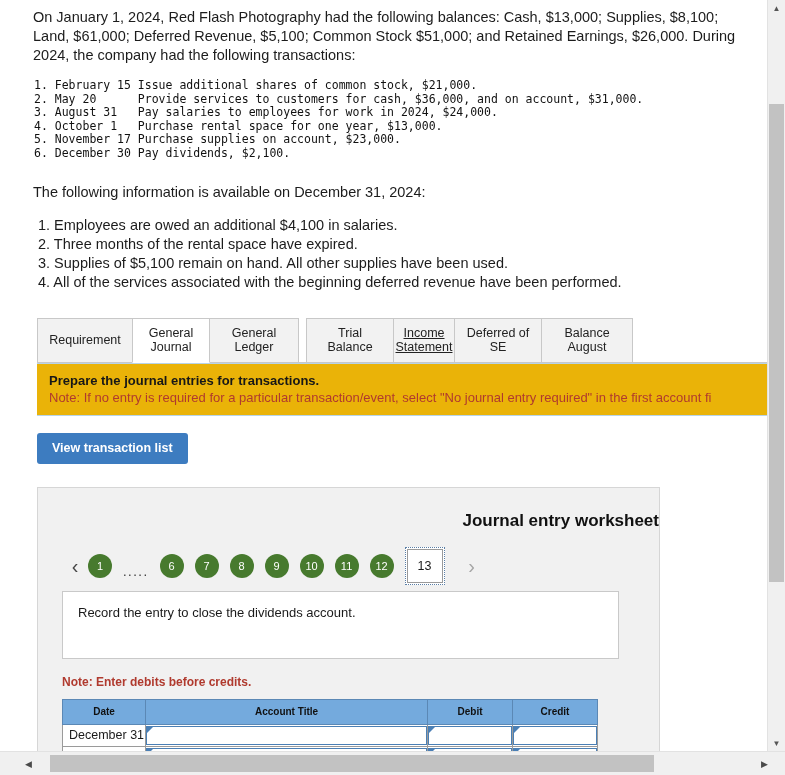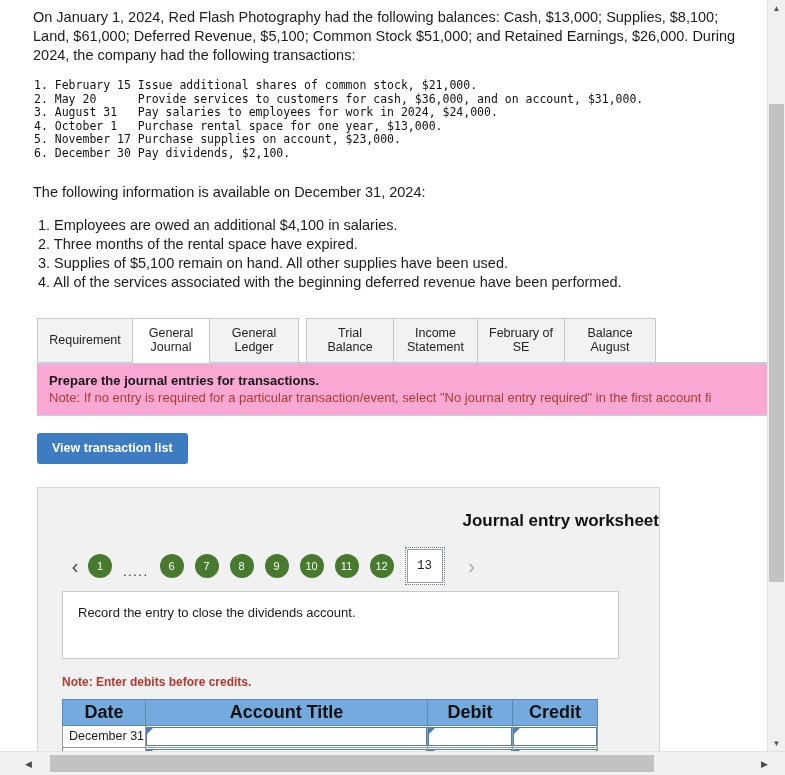--- a/index.html
+++ b/index.html
@@ -131,21 +131,21 @@
     right: 0;
     bottom: 0;
     height: 1px;
     background: #c8c8c8;
   }
 
   
   .banner {
     margin-top: 0;
     margin-left: 37px;
-    background: #f9a8d4;
+    background: #eab308;
     border: 1px solid #b8d4e8;
     border-left: none;
     padding: 8px 10px 9px 12px;
     font-size: 13px;
     line-height: 17px;
     width: 745px;
     box-sizing: border-box;
     overflow: hidden;
     white-space: nowrap;
   }
@@ -234,21 +234,20 @@
     outline-offset: -3px;
     color: #1a1a1a;
     font-size: 12.5px;
     display: flex;
     align-items: center;
     justify-content: center;
     margin: 0 14px 0 0;
     box-sizing: border-box;
     cursor: pointer;
     flex: none;
-    font-family: Liberation Mono, monospace;
   }
 
   
   .entry-box {
     margin: 6px 0 0 24px;
     width: 557px;
     height: 68px;
     background: #ffffff;
     border: 1px solid #c9c9c9;
     box-sizing: border-box;
@@ -268,21 +267,21 @@
   .jtable {
     margin: 10px 0 0 24px;
     width: 535px;
     border-collapse: collapse;
     table-layout: fixed;
   }
   .jtable th {
     background: #74aadd;
     border: 1px solid #5b88b5;
     color: #111111;
-    font-size: 18px;
+    font-size: 10px;
     font-weight: bold;
     height: 20px;
     padding: 2px 0;
     text-align: center;
   }
   .jtable td {
     border: 1px solid #9a9a9a;
     background: #ffffff;
     height: 21px;
     padding: 0;
@@ -403,23 +402,23 @@
     </div>
 
     <div class="tabs-wrap">
       <div class="tabs">
         <div class="tab" style="width:96px;">Requirement</div>
         <div class="tab active" style="width:78px;">General
 Journal</div>
         <div class="tab" style="width:90px;">General
 Ledger</div>
         <div class="tab" style="width:88px;margin-left:8px;">Trial Balance</div>
-        <div class="tab" style="width:85px;">Income
+        <div class="tab" style="width:62px;text-decoration:underline;">Income
 Statement</div>
-        <div class="tab" style="width:88px;">February of
+        <div class="tab" style="width:88px;">Deferred of
 SE</div>
         <div class="tab" style="width:92px;">Balance August</div>
       </div>
       <div class="tabs-underline"></div>
     </div>
 
     <div class="banner">
       <div class="b1">Prepare the journal entries for transactions.</div>
       <div class="b2">Note: If no entry is required for a particular transaction/event, select "No journal entry required" in the first account fi</div>
     </div>

